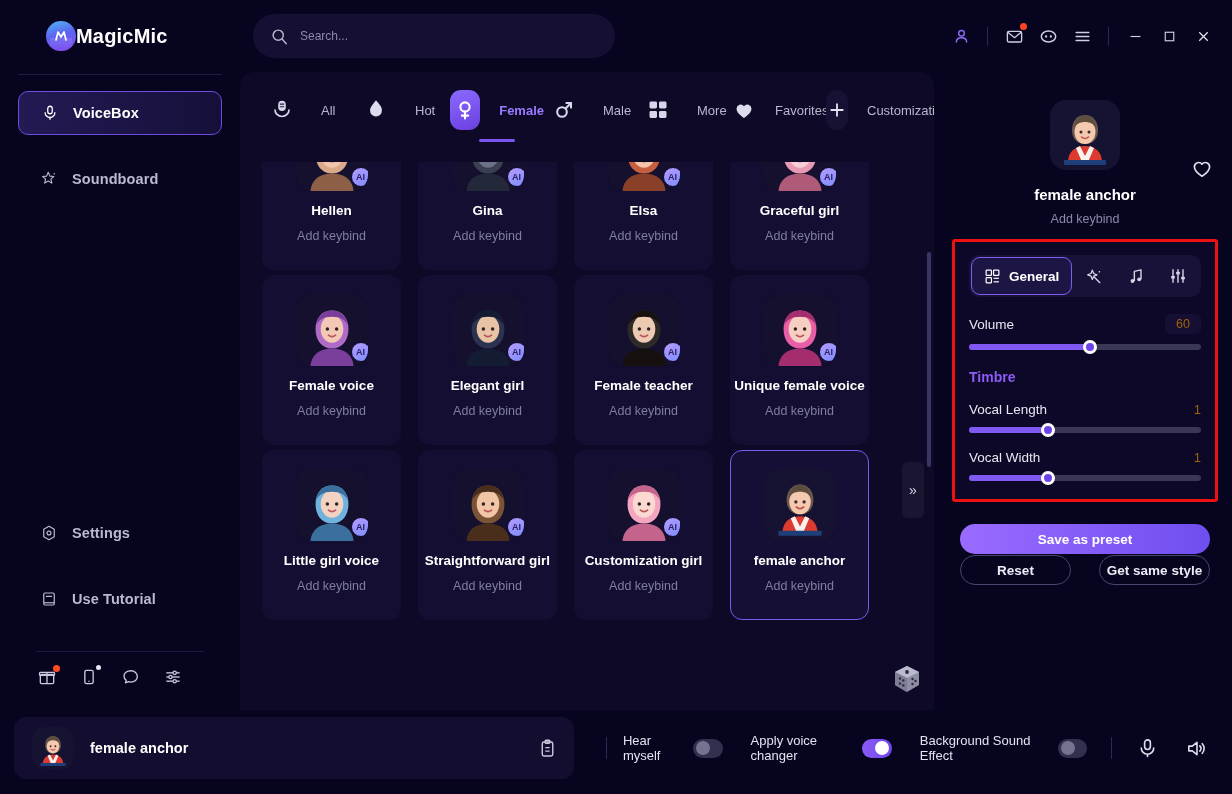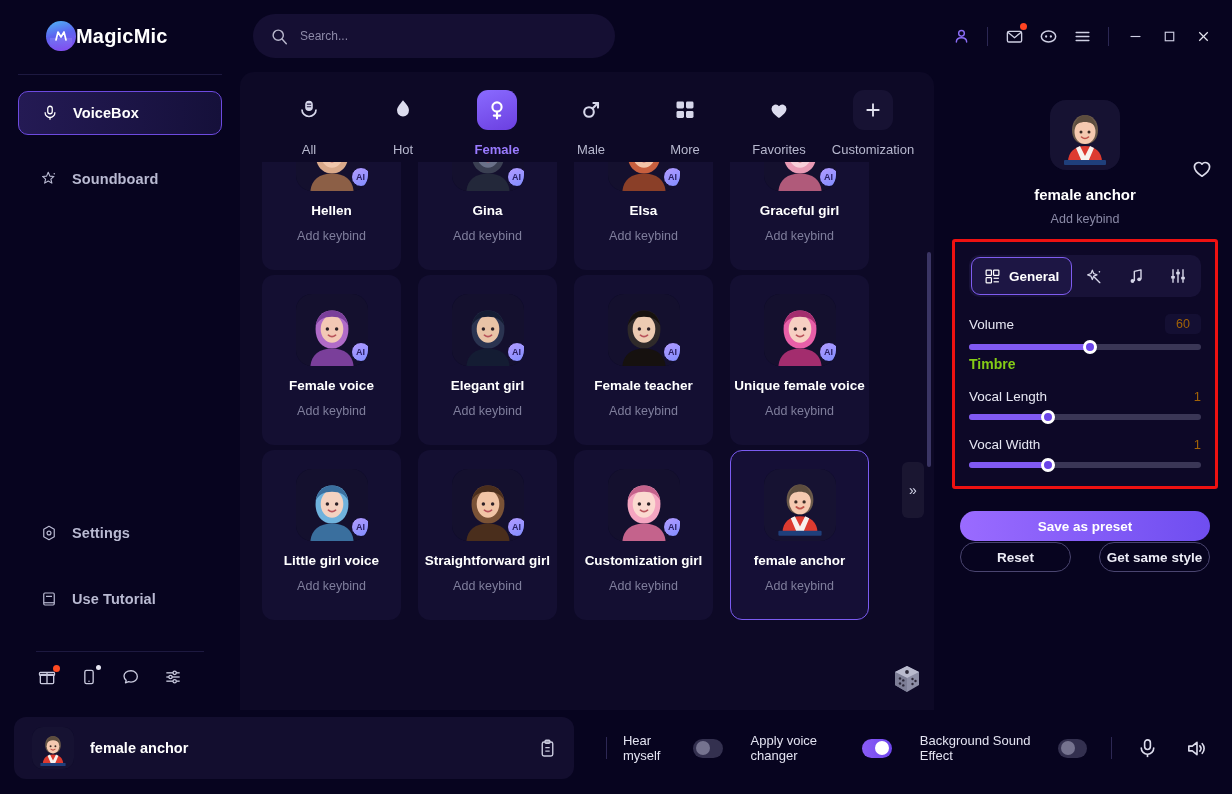--- a/index.html
+++ b/index.html
@@ -122,21 +122,21 @@
     overflow: hidden;
   }
   .cats {
     height: 90px; flex: 0 0 90px;
     display:flex; align-items:flex-start;
     padding: 12px 14px 0 22px;
     position: relative;
   }
   .cat {
     width: 94px;
-    display:flex; flex-direction:column; align-items:center; gap:12px;
+    display:flex; flex-direction:row; align-items:center; gap:19px;
     padding-top: 6px;
     position: relative;
   }
   .cat .ci {
     width:40px; height:40px; border-radius:11px;
     display:flex;align-items:center;justify-content:center;
     color:#d6d7ea;
   }
   .cat.active .ci { background: linear-gradient(160deg,#8a6bff,#6b3fe0); color:#fff; }
   .cat .cl { font-size:13px; color:#b7b8ce; }
@@ -248,21 +248,21 @@
   .val.box {
     background:#140f33; border-radius:5px; padding: 3px 11px; font-size:12.5px;
   }
   .slider { position:relative; height: 6px; border-radius:3px; background:#3a3656; }
   .slider .fill { position:absolute; left:0; top:0; bottom:0; border-radius:3px; background:#8059f2; }
   .slider .knob {
     position:absolute; top:50%; transform:translate(-50%,-50%);
     width:14px;height:14px;border-radius:50%;
     background:#6a44e8; border:3px solid #fff;
   }
-  .timbre { margin-top: 6px; font-size:14px; font-weight:700; color:#84cc16; }
+  .timbre { margin-top: 19px; font-size:14px; font-weight:700; color:#8b5cf6; }
 
   .actions { padding: 0 8px; margin-top: 22px; }
   .btn-primary {
     height: 30px; border-radius: 15px;
     background: linear-gradient(90deg,#9a6bff,#6f4ef0);
     color:#fff; font-size:13.5px; font-weight:700;
     display:flex;align-items:center;justify-content:center;
   }
   .btn-row { display:flex; gap: 28px; margin-top: 1px; }
   .btn-outline {

